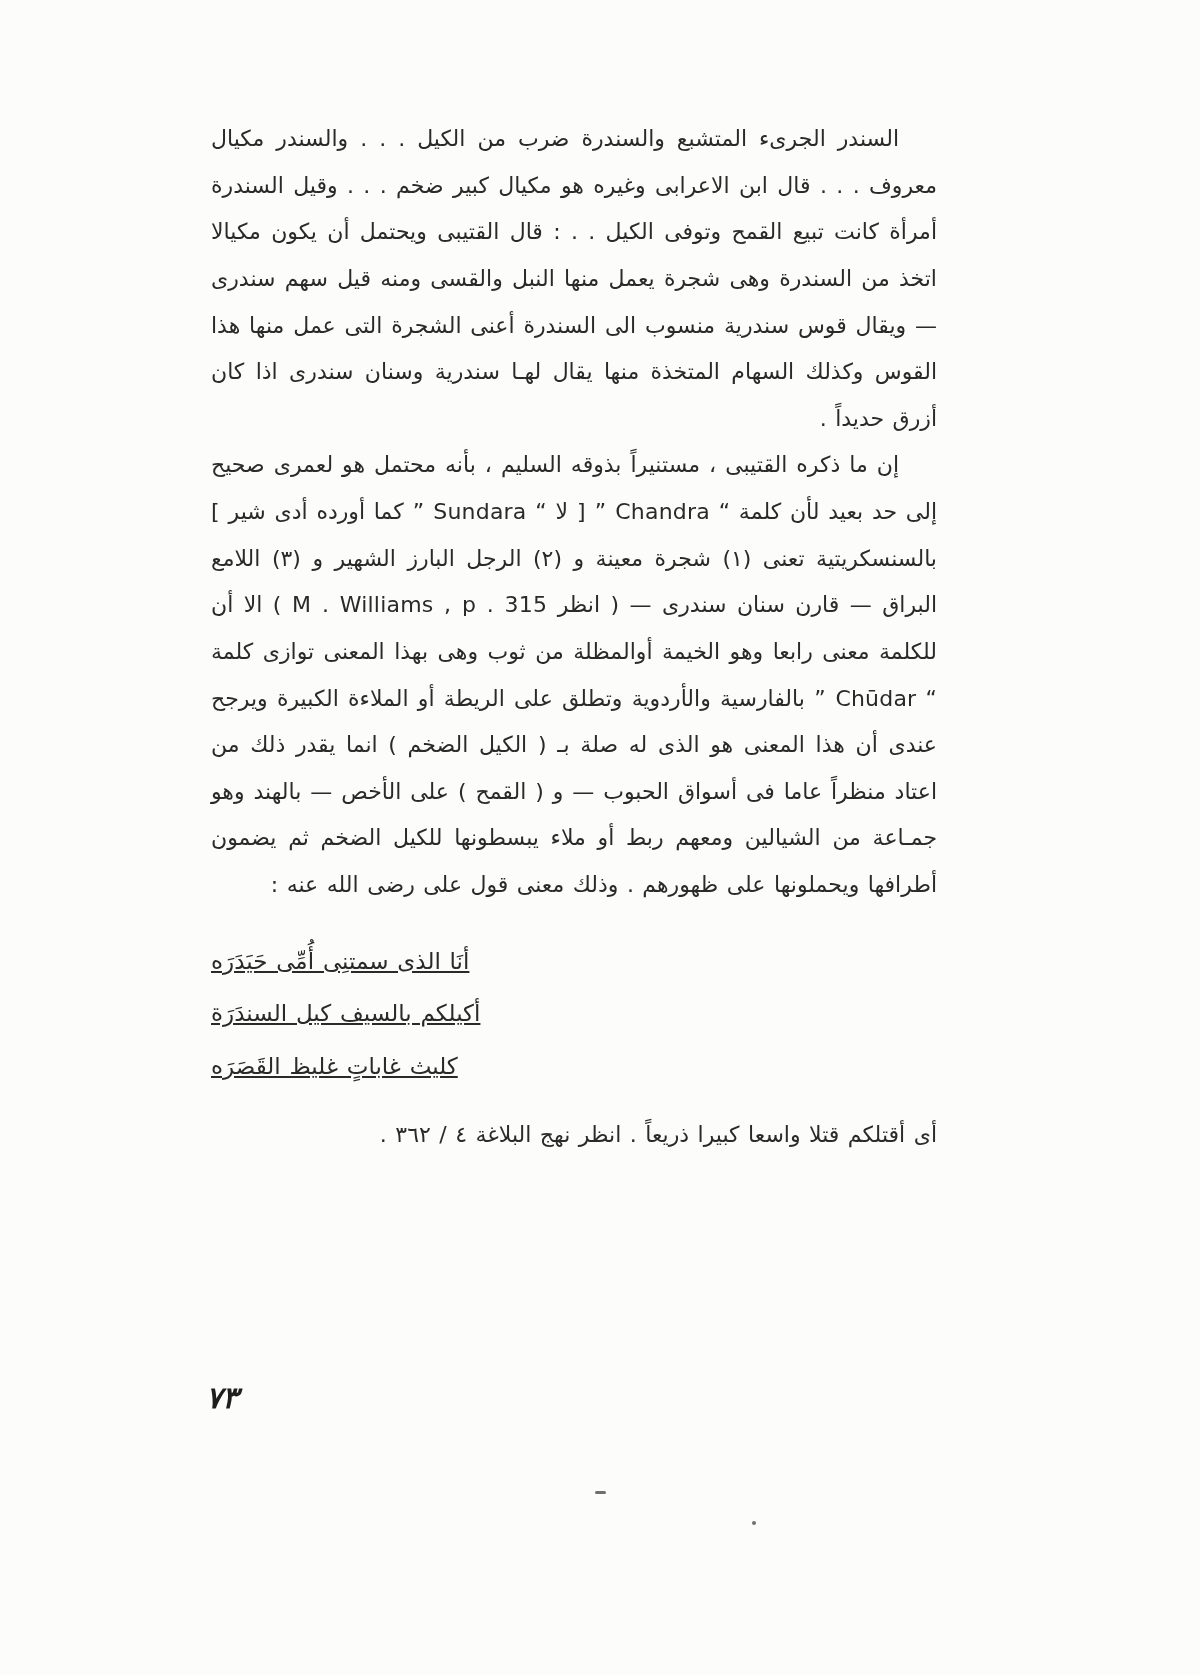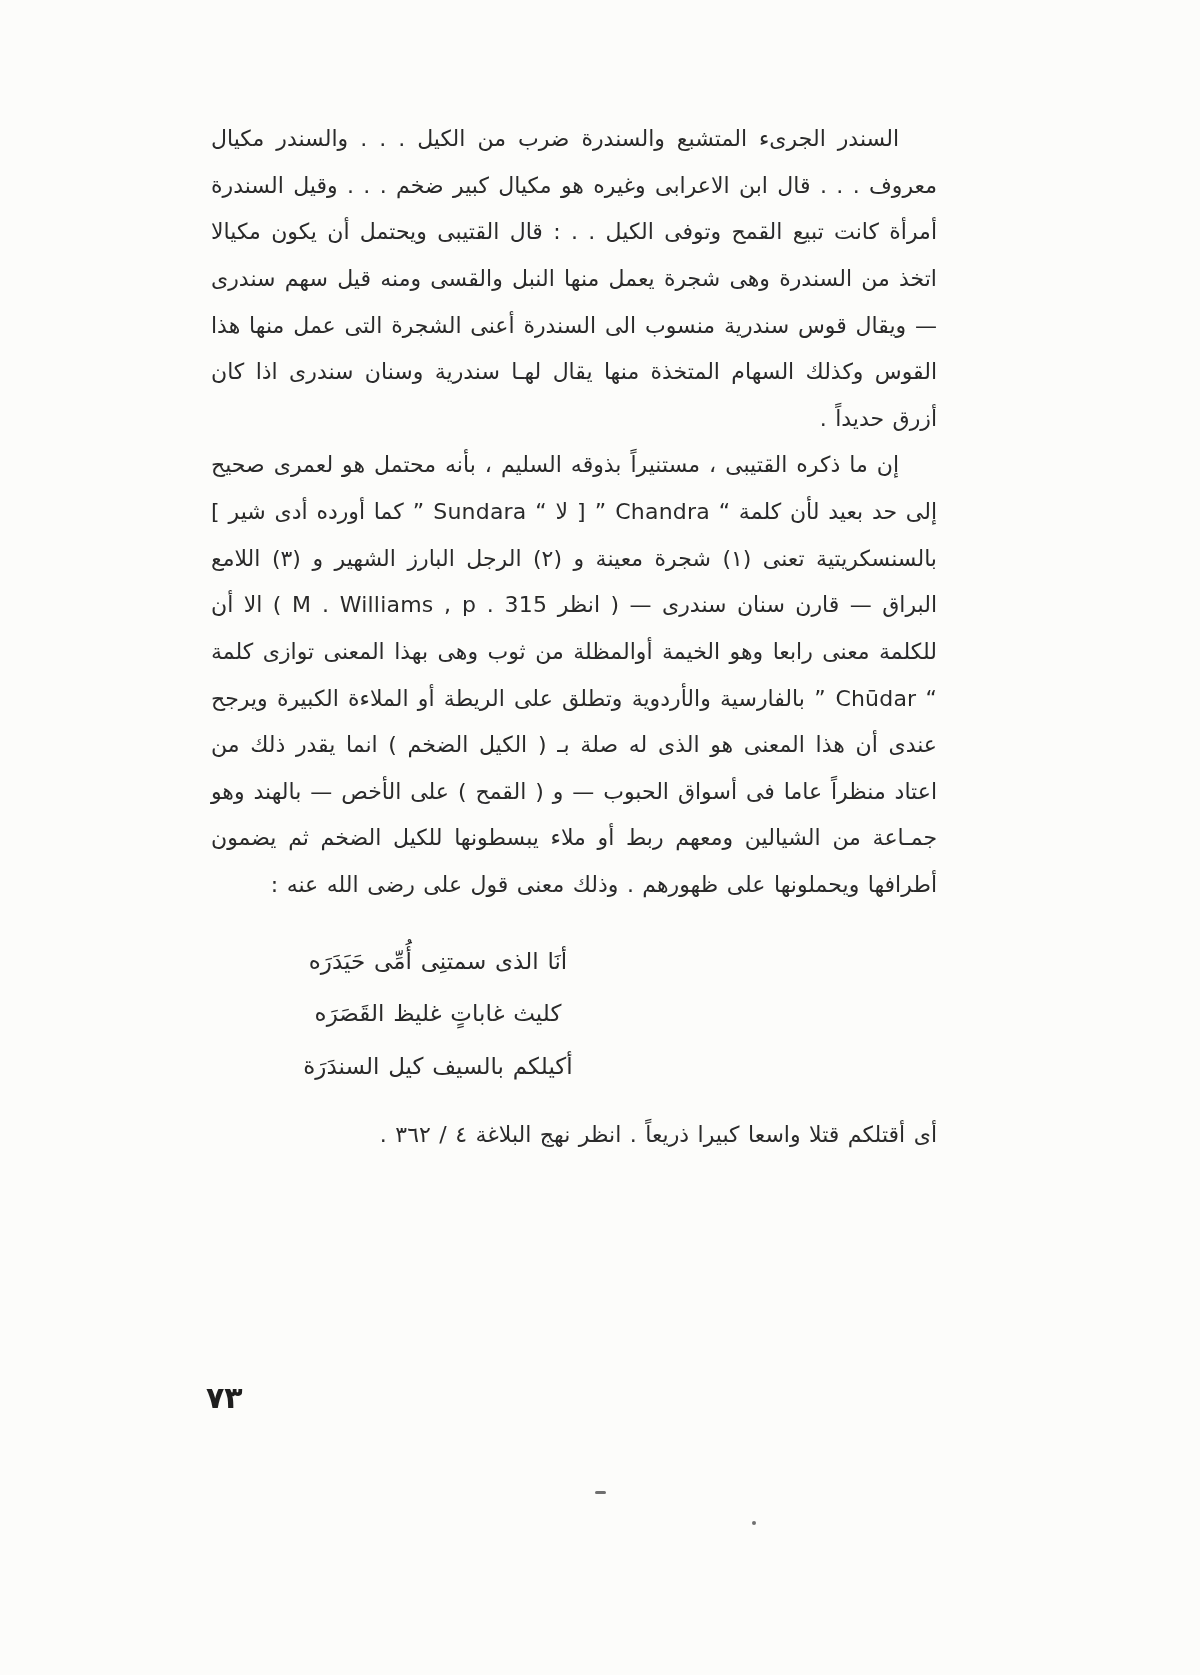--- a/index.html
+++ b/index.html
@@ -29,38 +29,40 @@
     line-height: 2.12;
     letter-spacing: 0.2px;
     word-spacing: 1.5px;
     color: #2a2a2a;
   }
   .para { margin: 0; }
   .para.indented { text-indent: 38px; }
   .poem {
     margin: 26px 272px 20px 0;
     direction: rtl;
-    text-align: center;
+    text-align: left;
     line-height: 2.28;
     font-size: 23px;
     white-space: nowrap;
+    text-decoration: underline;
   }
   .poem-line { margin: 0; }
   .footnote {
     margin: 14px 0 0 0;
     text-indent: 0;
   }
   .page-number {
     position: absolute;
     left: 206px;
     top: 1380px;
     font-size: 30px;
     font-weight: bold;
     color: #1e1e1e;
     letter-spacing: 2px;
+    font-style: italic;
   }
   .speck {
     position: absolute;
     background: #6f6f6f;
     border-radius: 2px;
   }
   .speck.dash { left: 595px; top: 1491px; width: 11px; height: 3px; }
   .speck.dot  { left: 752px; top: 1521px; width: 4px;  height: 4px; border-radius: 50%; }
 </style>
 </head>
@@ -70,22 +72,22 @@
 
   <div class="text-block">
 
 
     <p class="para indented">السندر الجرىء المتشبع والسندرة ضرب من الكيل . . . والسندر مكيال معروف . . . قال ابن الاعرابى وغيره هو مكيال كبير ضخم . . . وقيل السندرة أمرأة كانت تبيع القمح وتوفى الكيل . . : قال القتيبى ويحتمل أن يكون مكيالا اتخذ من السندرة وهى شجرة يعمل منها النبل والقسى ومنه قيل سهم سندرى — ويقال قوس سندرية منسوب الى السندرة أعنى الشجرة التى عمل منها هذا القوس وكذلك السهام المتخذة منها يقال لهـا سندرية وسنان سندرى اذا كان أزرق حديداً .</p>
 
     <p class="para indented">إن ما ذكره القتيبى ، مستنيراً بذوقه السليم ، بأنه محتمل هو لعمرى صحيح إلى حد بعيد لأن كلمة “ Chandra ” [ لا “ Sundara ” كما أورده أدى شير ] بالسنسكريتية تعنى (١) شجرة معينة و (٢) الرجل البارز الشهير و (٣) اللامع البراق — قارن سنان سندرى — ( انظر M . Williams , p . 315 ) الا أن للكلمة معنى رابعا وهو الخيمة أوالمظلة من ثوب وهى بهذا المعنى توازى كلمة “ Chūdar ” بالفارسية والأردوية وتطلق على الريطة أو الملاءة الكبيرة ويرجح عندى أن هذا المعنى هو الذى له صلة بـ ( الكيل الضخم ) انما يقدر ذلك من اعتاد منظراً عاما فى أسواق الحبوب — و ( القمح ) على الأخص — بالهند وهو جمـاعة من الشيالين ومعهم ربط أو ملاء يبسطونها للكيل الضخم ثم يضمون أطرافها ويحملونها على ظهورهم . وذلك معنى قول على رضى الله عنه :</p>
 
     <div class="poem">
       <p class="poem-line">أنَا الذى سمتنِى أُمِّى حَيَدَرَه</p>
+      <p class="poem-line">أكيلكم بالسيف كيل السندَرَة</p>
       <p class="poem-line">كليث غاباتٍ غليظ القَصَرَه</p>
-      <p class="poem-line">أكيلكم بالسيف كيل السندَرَة</p>
     </div>
 
     <p class="para footnote">أى أقتلكم قتلا واسعا كبيرا ذريعاً . انظر نهج البلاغة ٤ / ٣٦٢ .</p>
 
   </div>
 
   <div class="page-number">٧٣</div>
 
   <div class="speck dash"></div>
   <div class="speck dot"></div>

